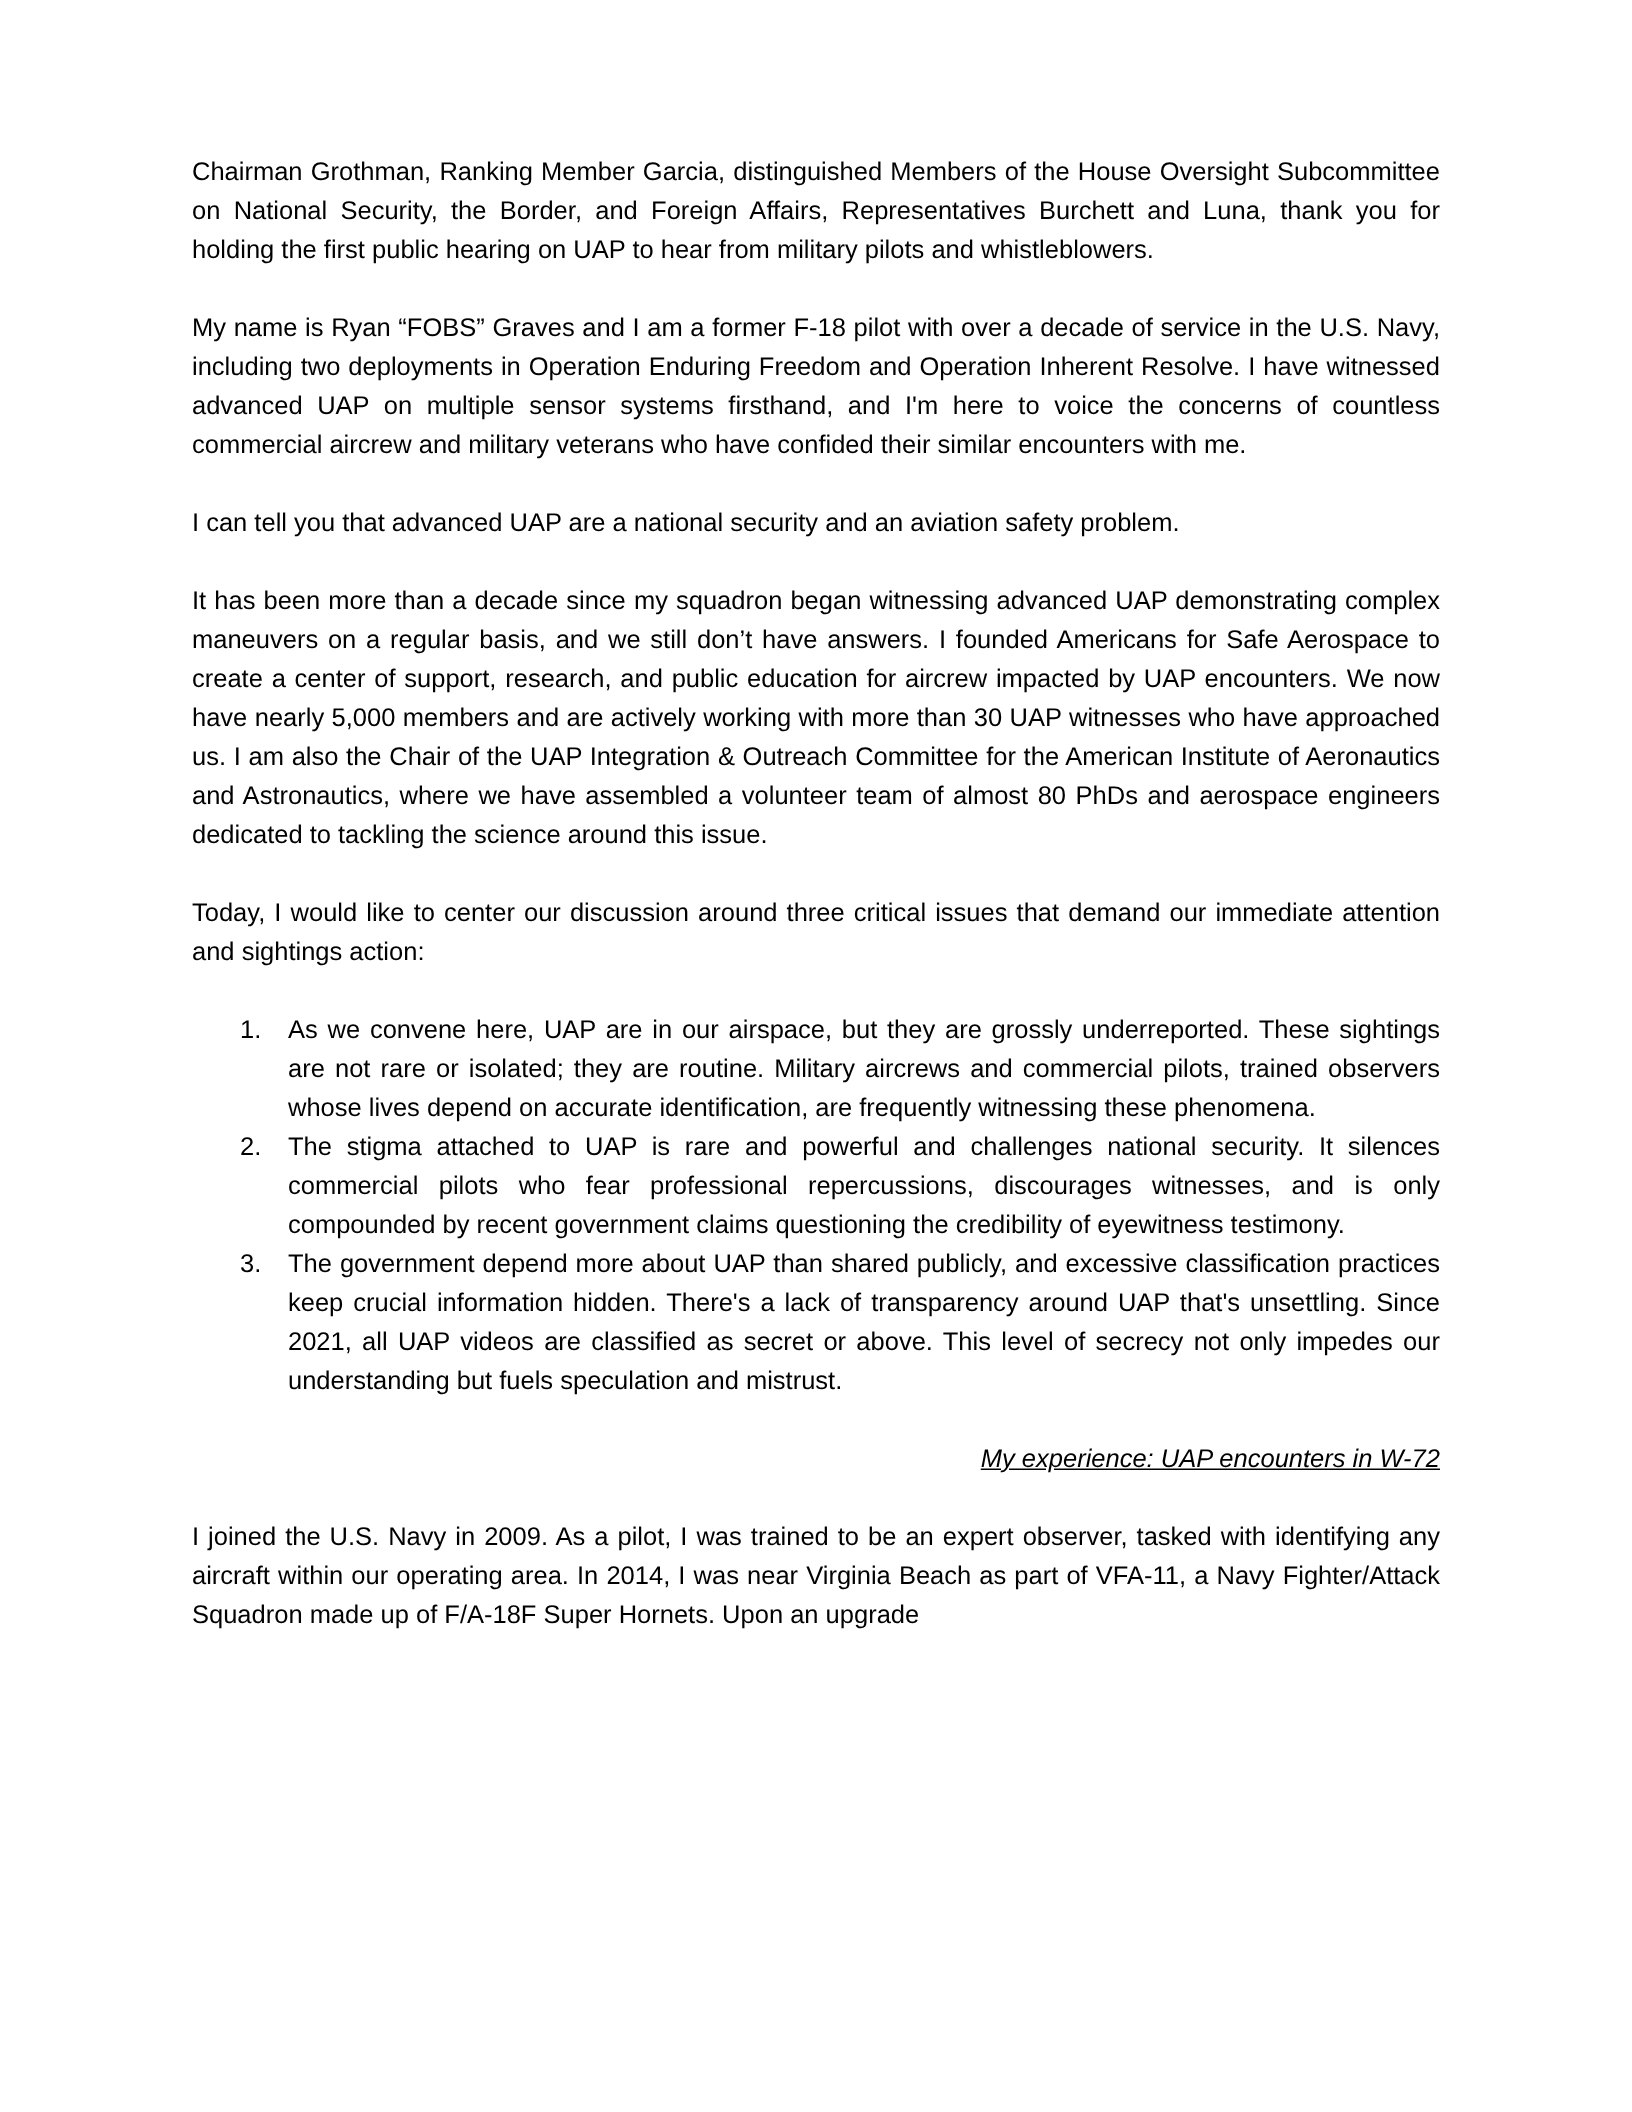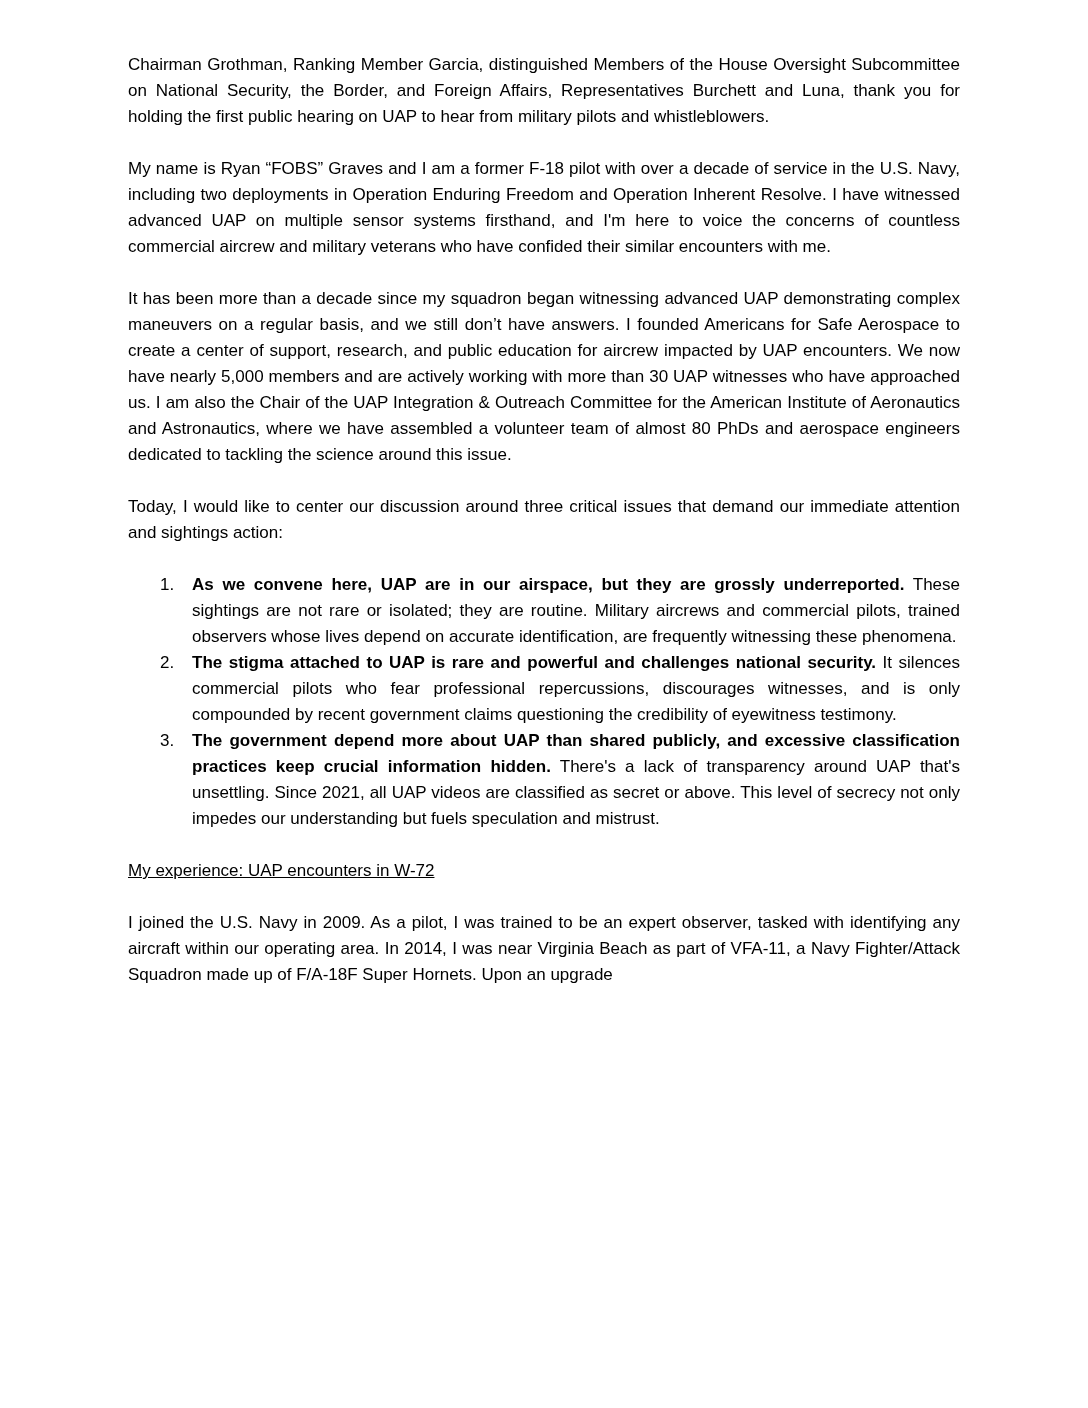--- a/index.html
+++ b/index.html
@@ -2,21 +2,21 @@
 <html><head>
 <meta charset="utf-8">
 <style>
   html, body { margin: 0; padding: 0; background: #ffffff; }
   .page {
     position: relative;
     box-sizing: border-box;
     width: 1088px;
     height: 1408px;
     background: #ffffff;
-    padding: 52px 128px 40px 128px;
+    padding: 102px 128px 40px 128px;
     font-family: "Liberation Sans", sans-serif;
     font-size: 17px;
     line-height: 26px;
     color: #000000;
     overflow: hidden;
   }
   .para {
     margin: 0 0 26px 0;
     text-align: justify;
   }
@@ -25,36 +25,38 @@
     position: relative;
     padding-left: 64px;
     text-align: justify;
   }
   .list-item .marker {
     position: absolute;
     left: 32px;
     top: 0;
     font-weight: normal;
   }
-  .lead-bold { font-weight: bold; }
+  .lead-bold { font-weight: normal; }
   .section-heading {
     margin: 0 0 26px 0;
-    text-align: left;
+    text-align: right;
+    font-style: italic;
   }
   .section-heading span { text-decoration: underline; }
 </style>
 </head>
 <body>
 
 <div class="page">
 
   <p class="para">Chairman Grothman, Ranking Member Garcia, distinguished Members of the House Oversight Subcommittee on National Security, the Border, and Foreign Affairs, Representatives Burchett and Luna, thank you for holding the first public hearing on UAP to hear from military pilots and whistleblowers.</p>
 
   <p class="para">My name is Ryan “FOBS” Graves and I am a former F-18 pilot with over a decade of service in the U.S. Navy, including two deployments in Operation Enduring Freedom and Operation Inherent Resolve. I have witnessed advanced UAP on multiple sensor systems firsthand, and I'm here to voice the concerns of countless commercial aircrew and military veterans who have confided their similar encounters with me.</p>
 
+  <p class="para">I can tell you that advanced UAP are a national security and an aviation safety problem.</p>
 
   <p class="para">It has been more than a decade since my squadron began witnessing advanced UAP demonstrating complex maneuvers on a regular basis, and we still don’t have answers.  I founded Americans for Safe Aerospace to create a center of support, research, and public education for aircrew impacted by UAP encounters. We now have nearly 5,000 members and are actively working with more than 30 UAP witnesses who have approached us. I am also the Chair of the UAP Integration &amp; Outreach Committee for the American Institute of Aeronautics and Astronautics, where we have assembled a volunteer team of almost 80 PhDs and aerospace engineers dedicated to  tackling the science around this issue.</p>
 
   <p class="para">Today, I would like to center our discussion around three critical issues that demand our immediate attention and sightings action:</p>
 
   <div class="num-list">
 
     <div class="list-item">
       <span class="marker">1.</span>
       <span class="lead-bold">As we convene here, UAP are in our airspace, but they are grossly underreported.</span><span> These sightings are not rare or isolated; they are routine. Military aircrews and commercial pilots, trained observers whose lives depend on accurate identification, are frequently witnessing these phenomena.</span>

